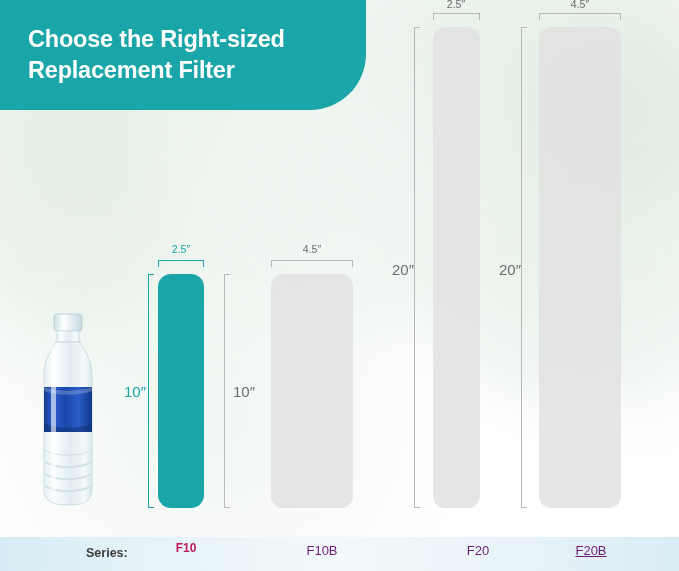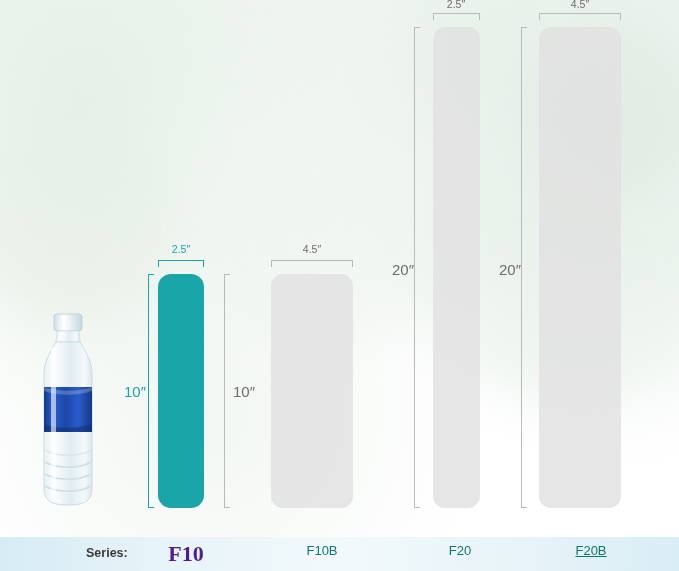--- a/index.html
+++ b/index.html
@@ -89,30 +89,29 @@
     left: 86px;
     top: 9px;
     font-size: 12.5px;
     color: #3b3b3b;
     font-weight: bold;
   }
   .series-name {
     position: absolute;
     top: 6px;
     font-size: 13px;
-    color: #0f766e;
+    color: #701a75;
     text-align: center;
     transform: translateX(-50%);
   }
   .series-name.active {
-    color: #4c1d95;
-    font-size: 22px;
+    color: #be185d;
+    font-size: 12px;
     font-weight: bold;
     top: 4px;
-    font-family: Liberation Serif, serif;
   }
 
   
   .filter {
     position: absolute;
     box-sizing: border-box;
   }
   .filter-body {
     width: 100%;
     height: 100%;
@@ -184,20 +183,24 @@
 <body>
 
 <div id="root">
 
   <div class="bg-wash"></div>
   <div class="bg-blob blob1"></div>
   <div class="bg-blob blob2"></div>
   <div class="bg-blob blob3"></div>
   <div class="bg-blob blob4"></div>
 
+  <div class="banner">
+    <div class="banner-title">Choose the Right-sized
+Replacement Filter</div>
+  </div>
 
   <div class="bottle">
     <svg width="72" height="196" viewBox="0 0 72 196" xmlns="http://www.w3.org/2000/svg">
       <defs>
         <linearGradient id="plasticG" x1="0" y1="0" x2="1" y2="0">
           <stop offset="0%" stop-color="#e8f1f4"></stop>
           <stop offset="22%" stop-color="#fbfdfd"></stop>
           <stop offset="55%" stop-color="#e2edf1"></stop>
           <stop offset="85%" stop-color="#f4f9fa"></stop>
           <stop offset="100%" stop-color="#d9e6eb"></stop>
@@ -265,17 +268,17 @@
   <div class="dim-top" style="left:539px; top:13px; width:82px;"></div>
   <div class="dim-top-label" style="left:580px; top:-2px;">4.5″</div>
   <div class="dim-side" style="left:521px; top:27px; height:481px;"></div>
   <div class="dim-side-label" style="left:499px; top:269px;">20″</div>
 
   <div class="bottom-strip"></div>
   <div class="series-row">
     <div class="series-label">Series:</div>
     <div class="series-name active" style="left:186px;">F10</div>
     <div class="series-name" style="left:322px;">F10B</div>
-    <div class="series-name" style="left:460px;">F20</div>
+    <div class="series-name" style="left:478px;">F20</div>
     <div class="series-name" style="left:591px;text-decoration:underline;">F20B</div>
   </div>
 
 </div>
 
 </body></html>

